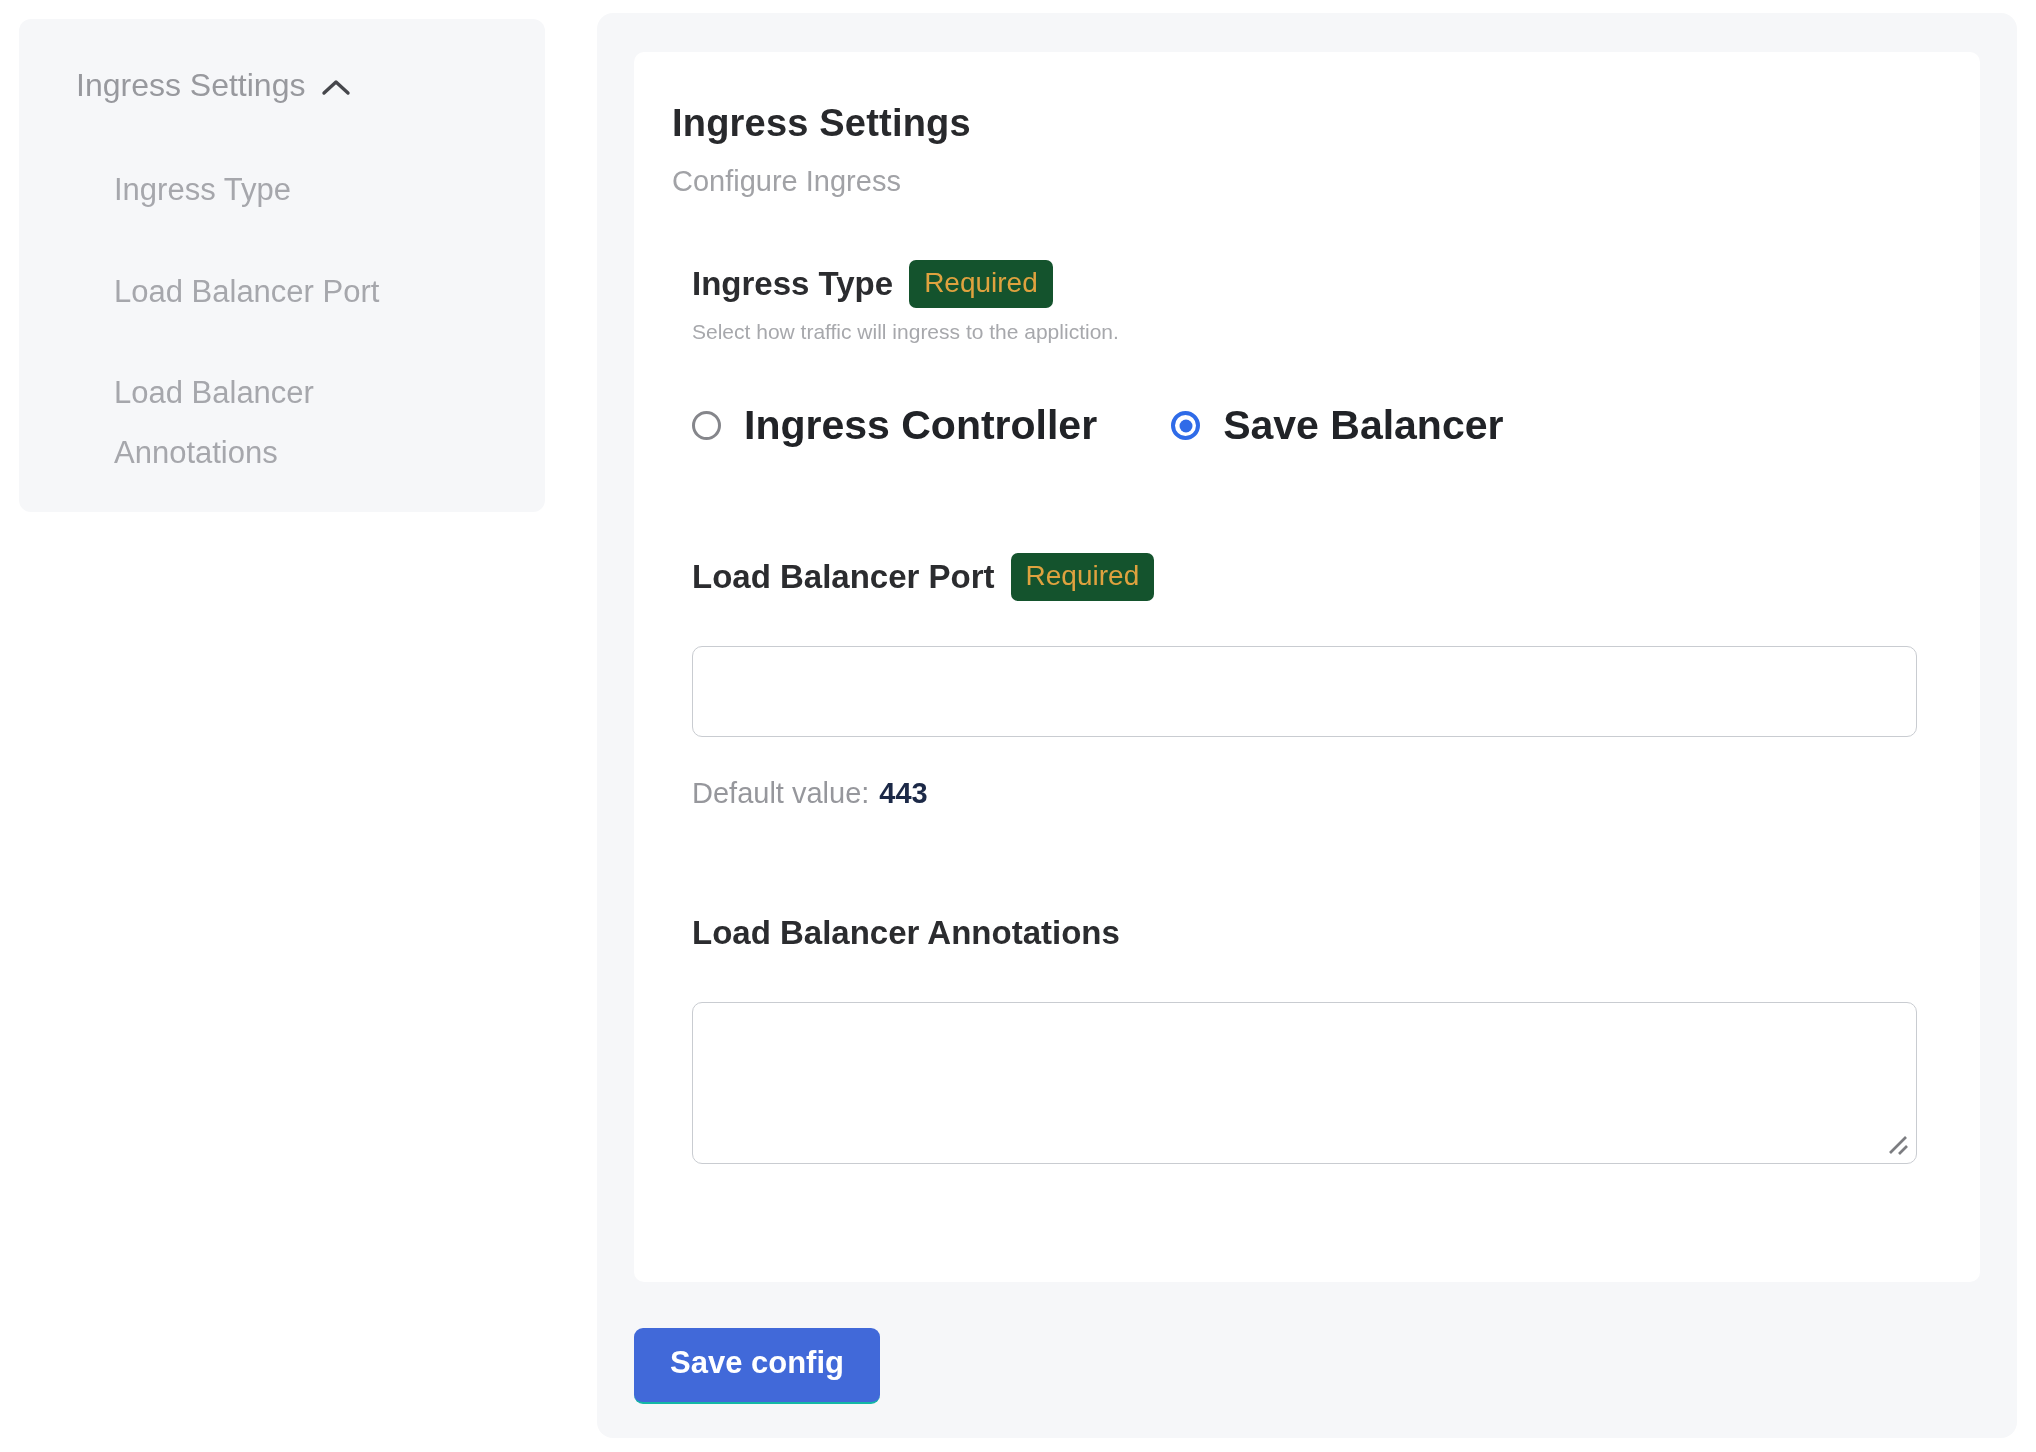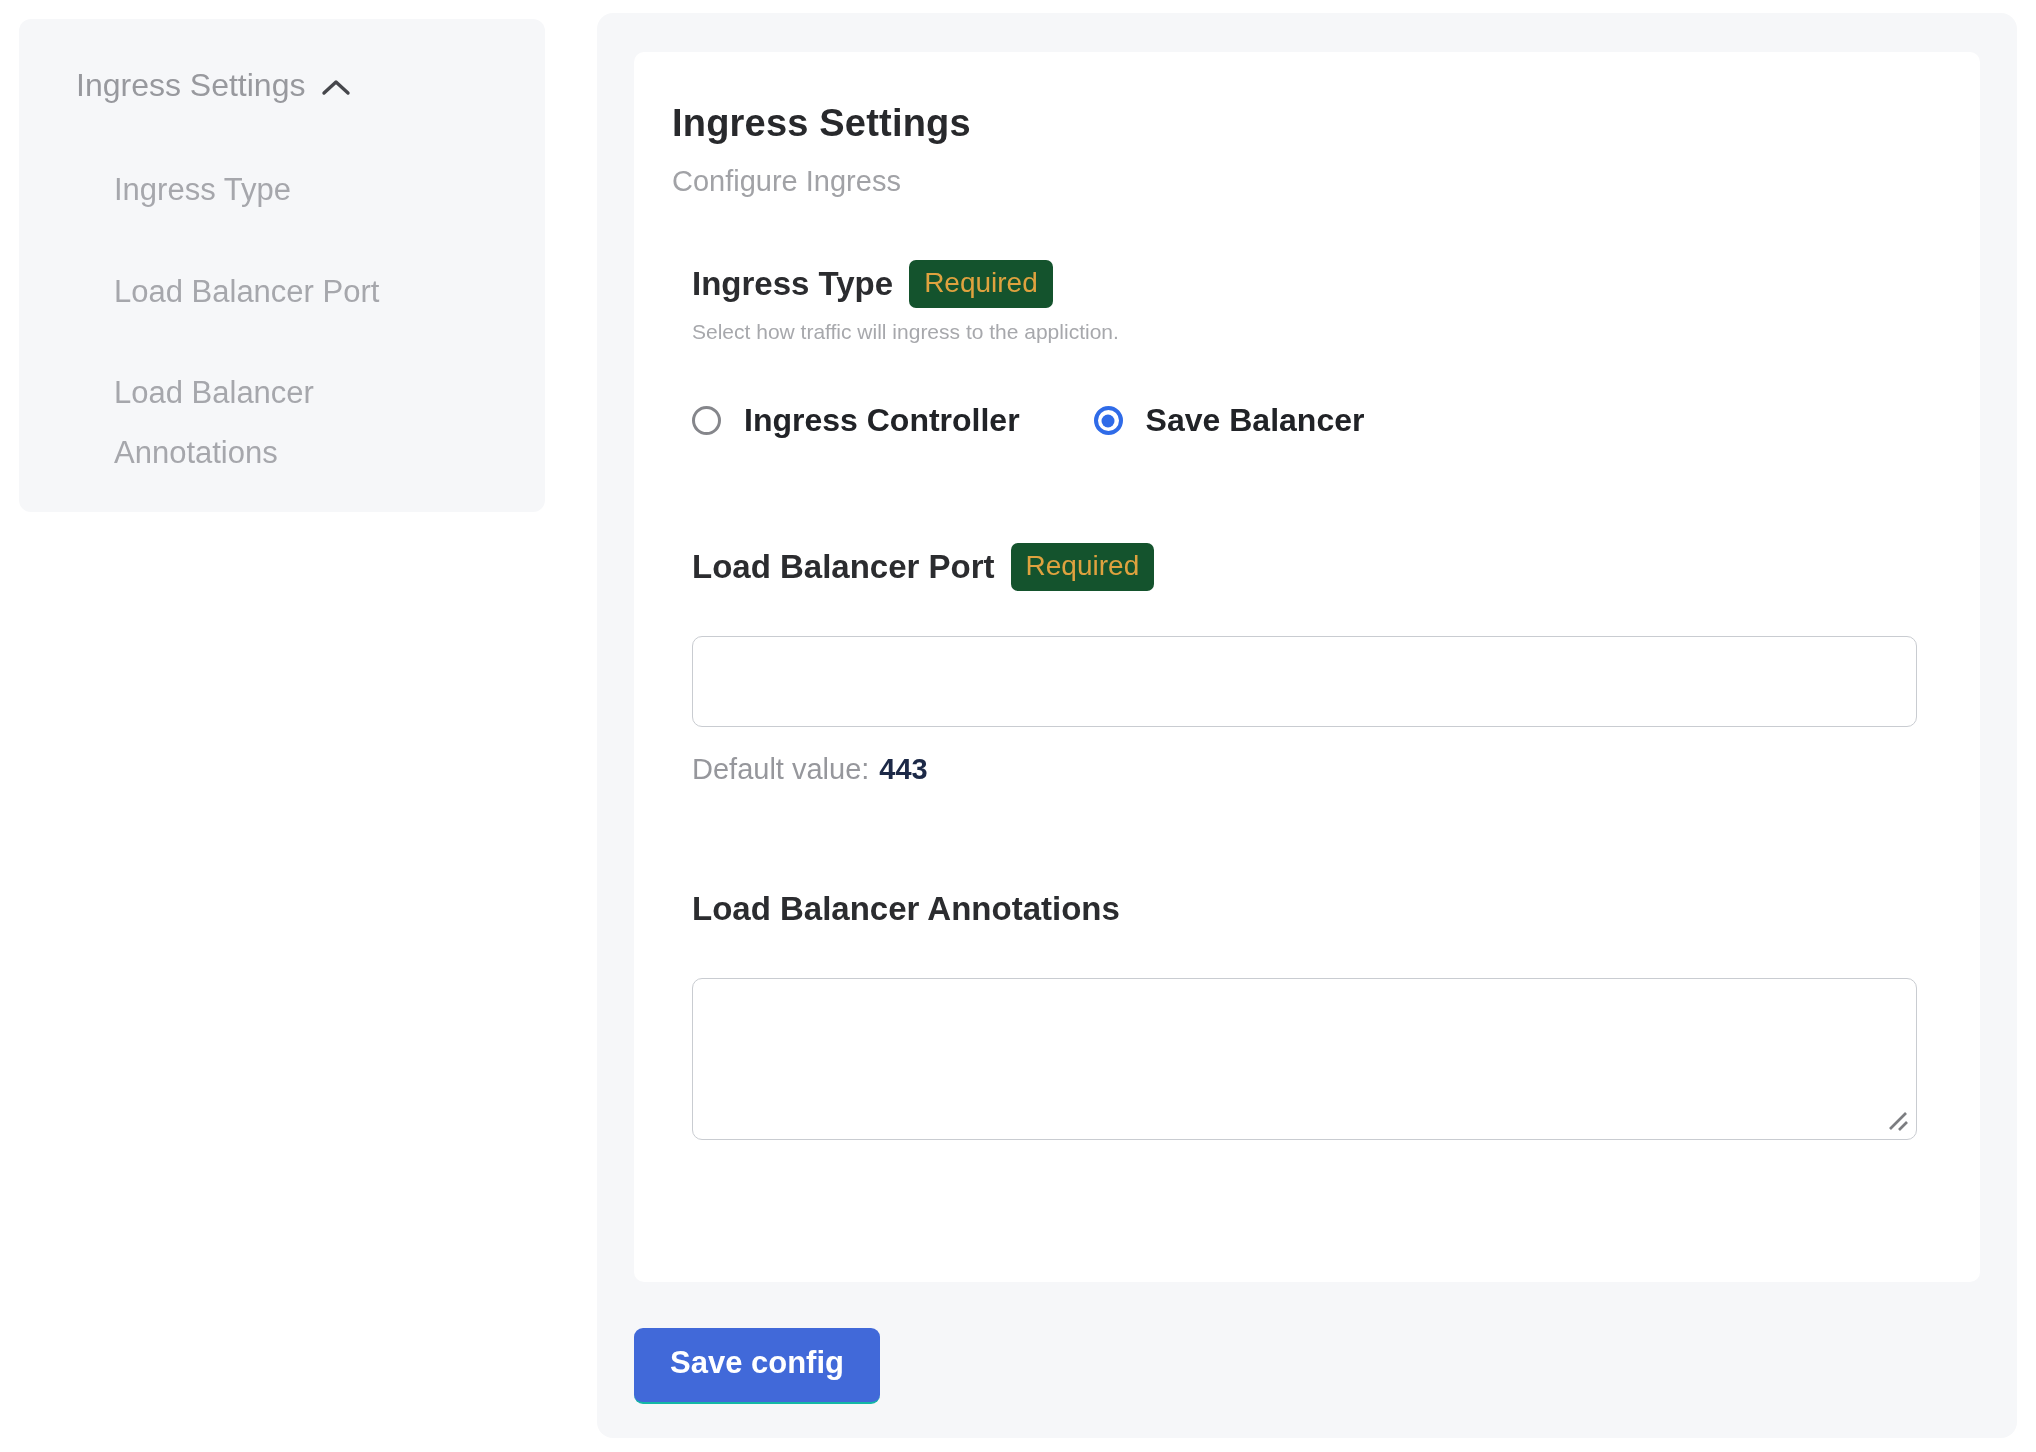--- a/index.html
+++ b/index.html
@@ -93,35 +93,35 @@
   }
   .radio-opt.checked .radio-circle::after {
     content: "";
     position: absolute;
     left: 50%; top: 50%;
     width: 13px; height: 13px;
     transform: translate(-50%, -50%);
     border-radius: 50%;
     background: #2f6be8;
   }
-  .radio-label { font-size: 32px; font-weight: 600; color: #212327; }
+  .radio-label { font-size: 41px; font-weight: 600; color: #212327; }
 
   
   .text-input {
     margin-top: 45px;
     width: 100%; height: 91px;
     border: 1px solid #c9ccd1;
     border-radius: 10px;
     background: #ffffff;
     font-size: 30px; color: #2b2c2f;
     padding: 0 24px;
     outline: none;
     display: block;
   }
-  .default-line { margin-top: 26px; font-size: 29px; color: #96979c; }
+  .default-line { margin-top: 40px; font-size: 29px; color: #96979c; }
   .default-line .default-value { color: #1c2947; font-weight: 600; margin-left: 10px; }
 
   
   .textarea-wrap { position: relative; margin-top: 50px; }
   .textarea {
     width: 100%; height: 162px;
     border: 1px solid #c9ccd1;
     border-radius: 10px;
     background: #ffffff;
     font-size: 29px; color: #2b2c2f;

